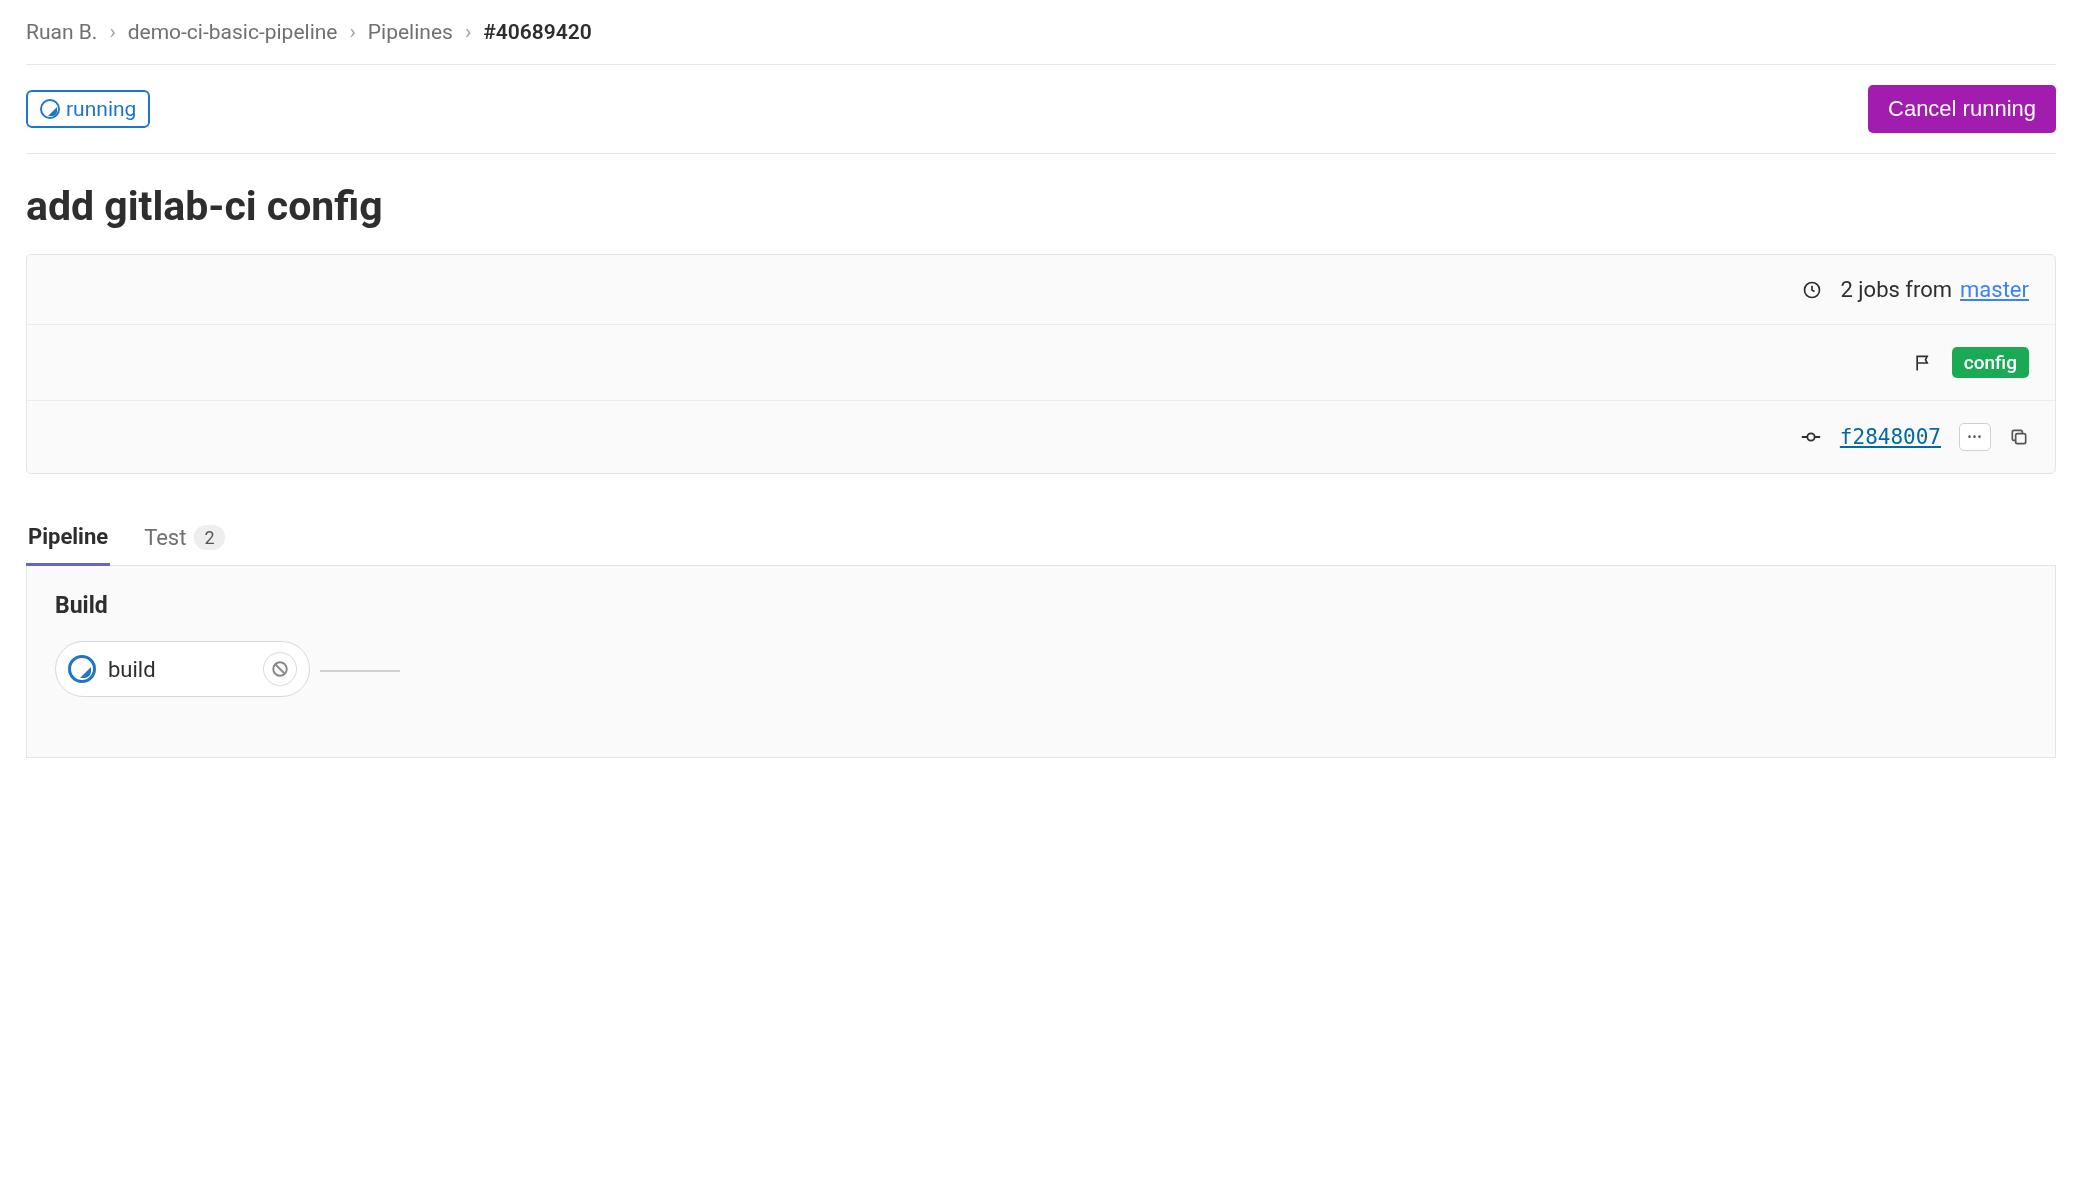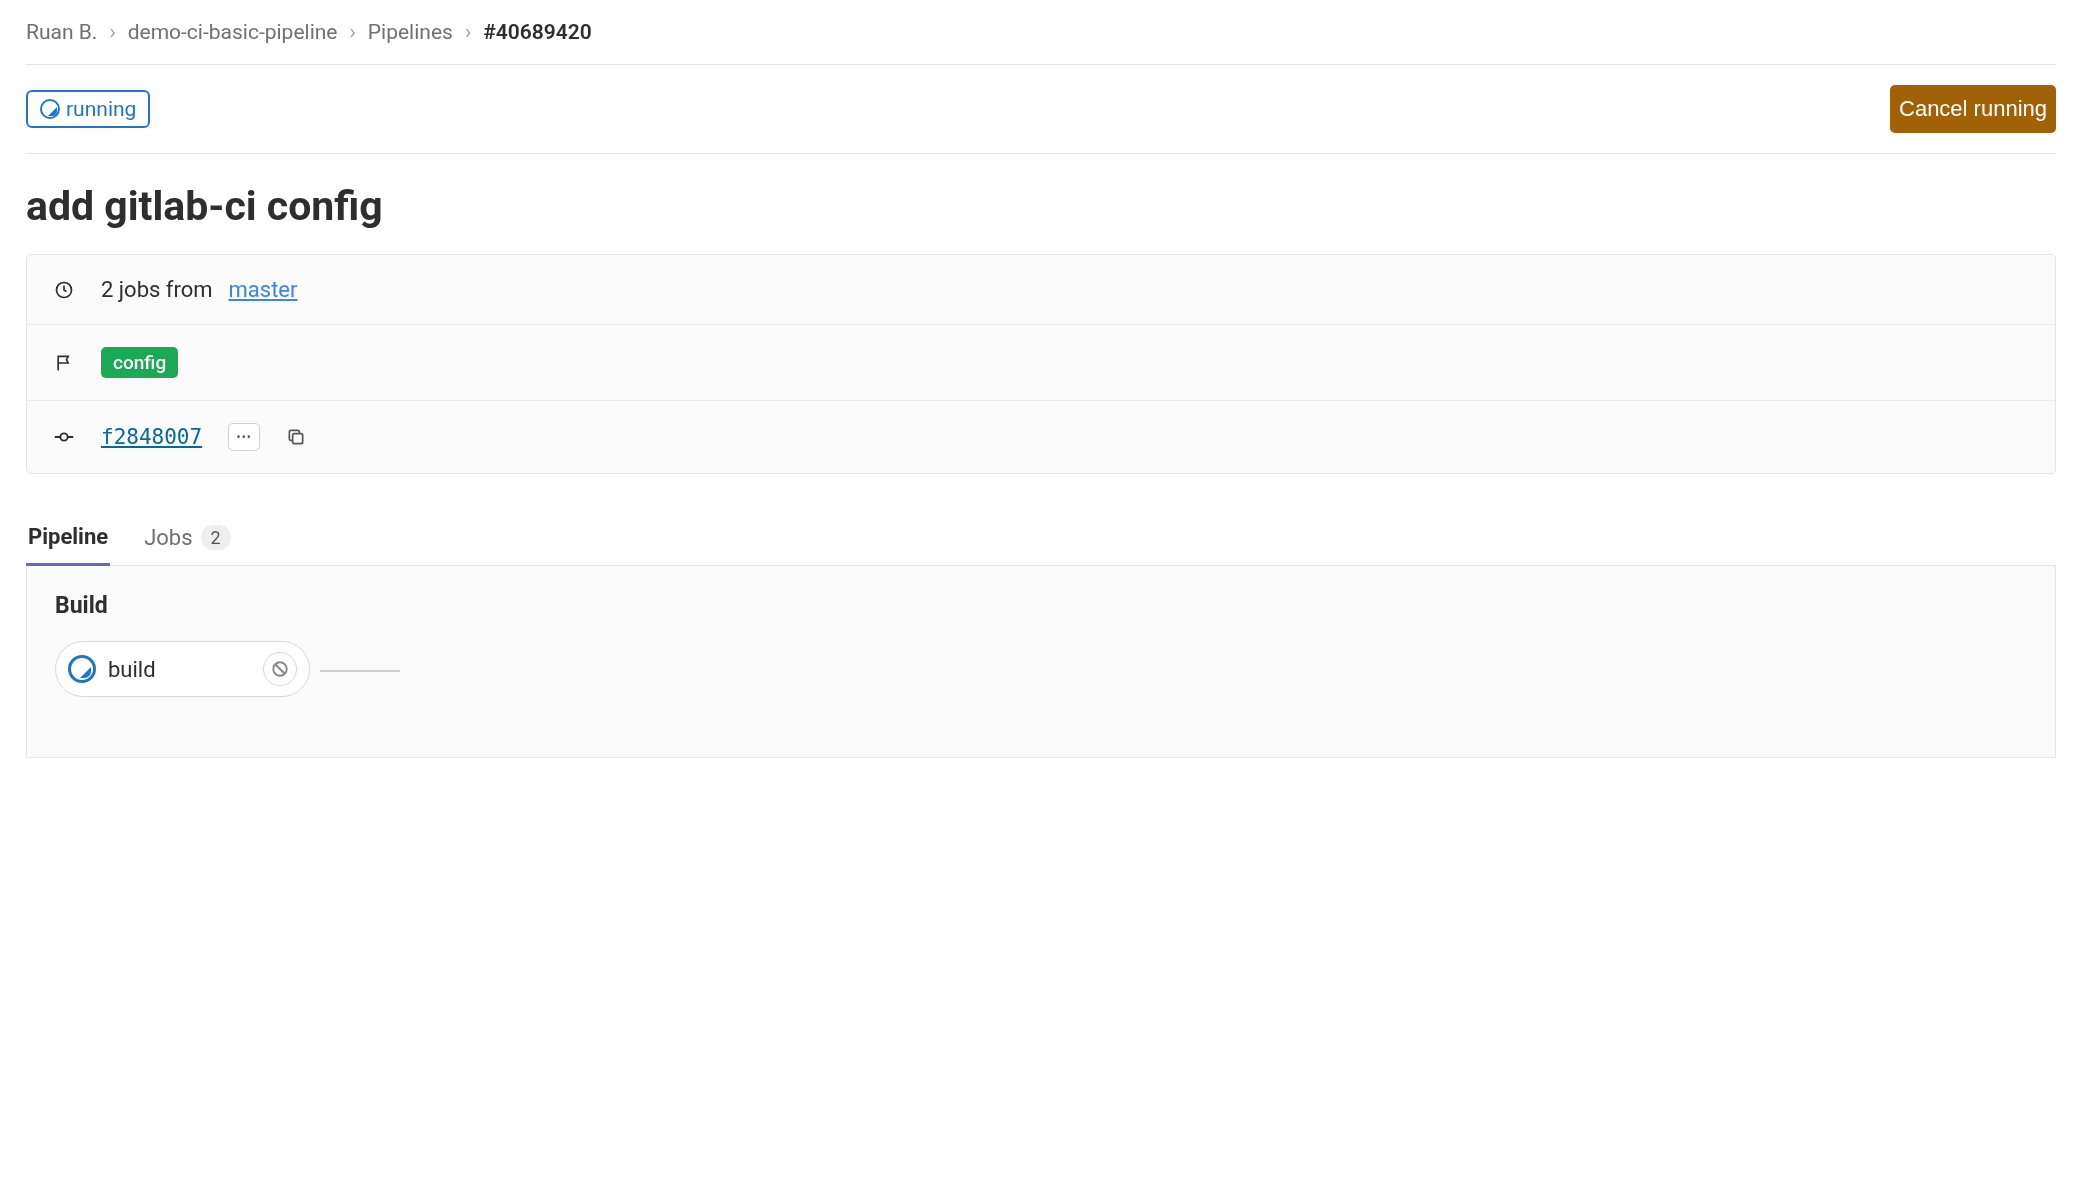--- a/index.html
+++ b/index.html
@@ -67,50 +67,51 @@
 .pipeline-text .muted { color: #2e2e2e; }
 .avatar {
   width: 32px; height: 32px; border-radius: 50%;
   background: radial-gradient(circle at 40% 35%, #d9b38c 0%, #8b6f47 40%, #3a2e1f 100%);
   display: inline-block;
   vertical-align: middle;
   margin: 0 6px;
 }
 .username { font-weight: 700; margin-left: 8px; }
 .cancel-btn {
-  background: #a16207;
+  background: #a21caf;
   color: #fff;
   border: none;
   border-radius: 5px;
-  padding: 11px 9px;
+  padding: 11px 20px;
   font-size: 22px;
   cursor: pointer;
   margin-left: 16px;
 }
 
 h1.title {
   font-size: 41px;
   font-weight: 700;
   margin: 28px 0 24px;
   color: #2e2e2e;
 }
 
 .info-panel {
   border: 1px solid #e5e5e5;
   border-radius: 5px;
   background: #fafafa;
 }
 .info-row {
   display: flex;
   align-items: center;
-  gap: 26px;
+  gap: 18px;
   padding: 22px 26px;
   border-bottom: 1px solid #ececec;
   font-size: 22px;
   color: #2e2e2e;
+  justify-content: flex-end;
 }
 .info-row:last-child { border-bottom: none; }
 .info-row .link { color: #3b82f6; }
 .icon {
   width: 22px; height: 22px;
   flex-shrink: 0;
   display: inline-flex;
   align-items: center;
   justify-content: center;
 }
@@ -305,21 +306,21 @@
         </svg>
     </span>
   </div>
 </div>
 
 <div class="tabs">
   <div class="tab active">
     <span>Pipeline</span>
   </div>
   <div class="tab">
-    <span>Jobs</span>
+    <span>Test</span>
     <span class="count">2</span>
   </div>
 </div>
 
 <div class="graph-area">
   <div class="stages">
     <div class="connector"></div>
     <div class="stage">
       <div class="stage-title">Build</div>
       <div class="job-pill">

